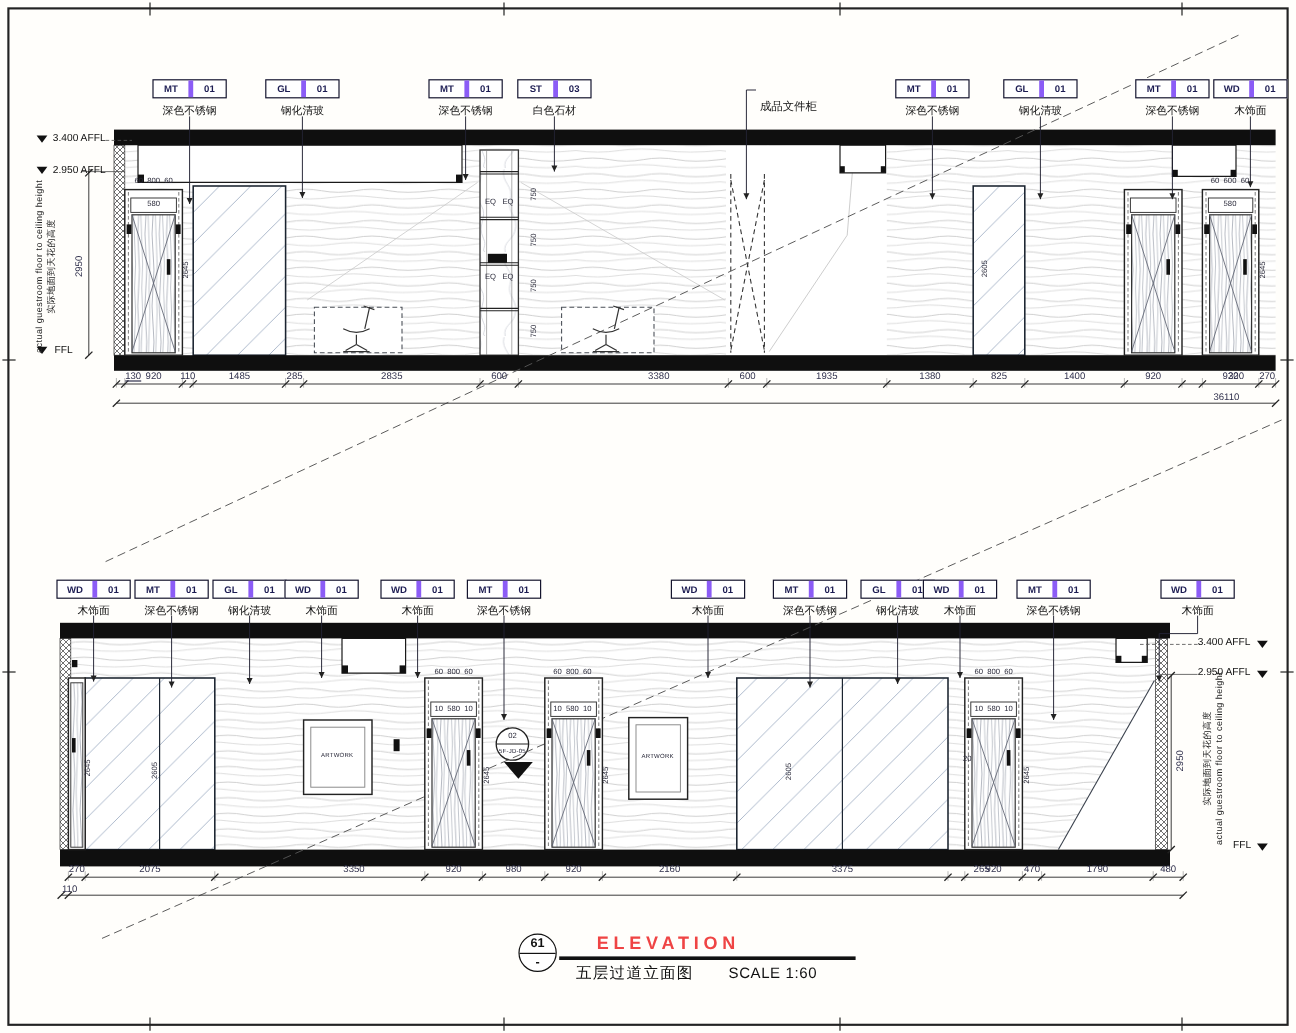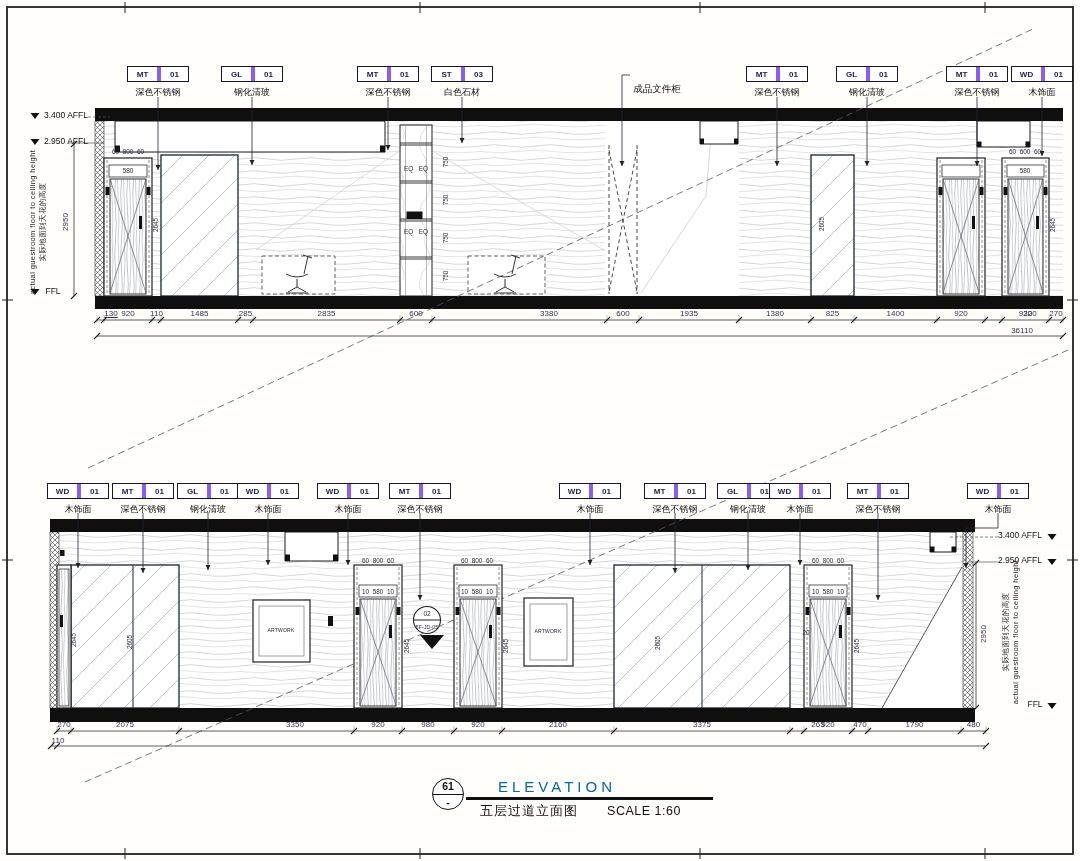--- a/index.html
+++ b/index.html
@@ -21,21 +21,21 @@
   .tag .c.n{border-left:4px solid #8b5cf6;width:27px;}
   .tag .d{font-size:9px;color:#111;margin-top:4px;white-space:nowrap;}
   
   #titleblock .circ{position:absolute;left:432px;top:778px;width:30px;height:30px;border:1.5px solid #111;
       border-radius:50%;background:#fff;display:flex;flex-direction:column;}
   #titleblock .circ .half{flex:1;display:flex;align-items:center;justify-content:center;
       font-size:10.5px;font-weight:bold;color:#111;}
   #titleblock .circ .half.top{border-bottom:1.5px solid #111;}
   #titleblock .uline{position:absolute;left:466px;top:797px;width:247px;height:2.6px;background:#111;}
   #titleblock .tt{position:absolute;left:557px;top:786px;transform:translate(-50%,-50%);
-      font-size:15px;font-weight:normal;letter-spacing:4px;color:#0369a1;}
+      font-size:15px;font-weight:bold;letter-spacing:4px;color:#ef4444;}
   #titleblock .cn{position:absolute;left:529px;top:811px;transform:translate(-50%,-50%);
       font-size:13px;color:#111;letter-spacing:1px;}
   #titleblock .sc{position:absolute;left:644px;top:811px;transform:translate(-50%,-50%);
       font-size:12.5px;color:#111;letter-spacing:.5px;}
 </style>
 </head>
 <body>
 
 <div id="sheet">
 

